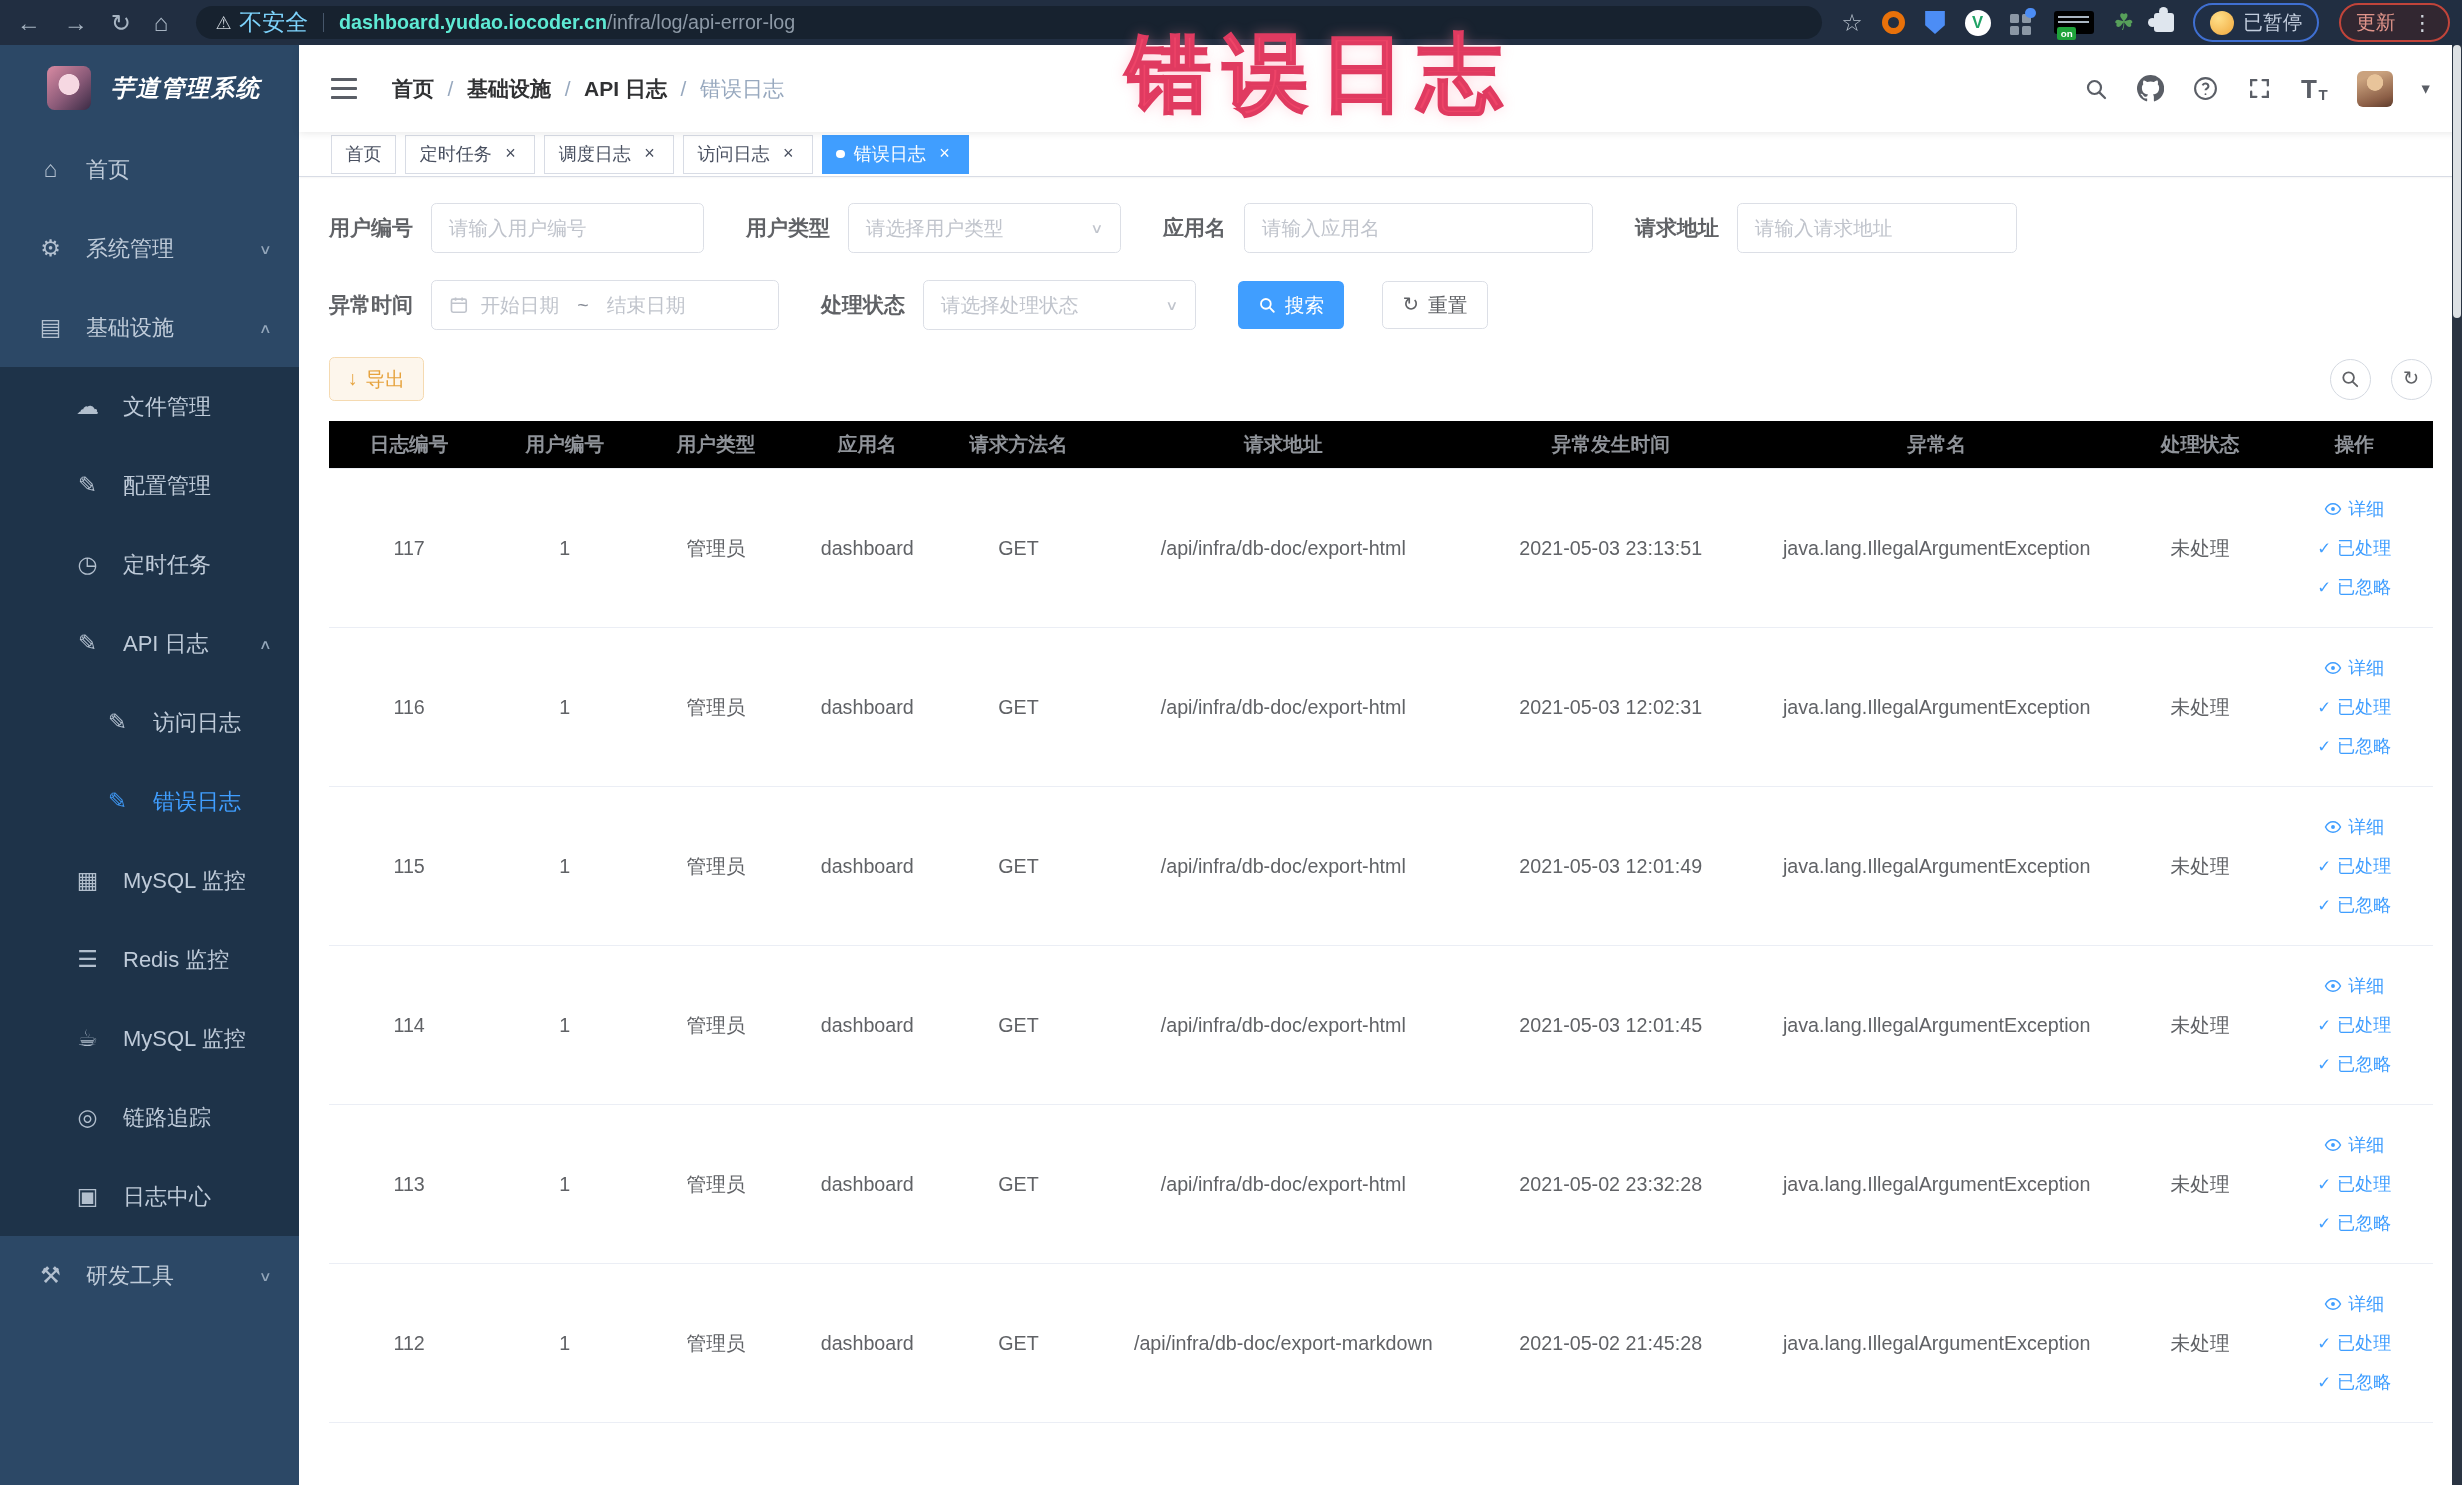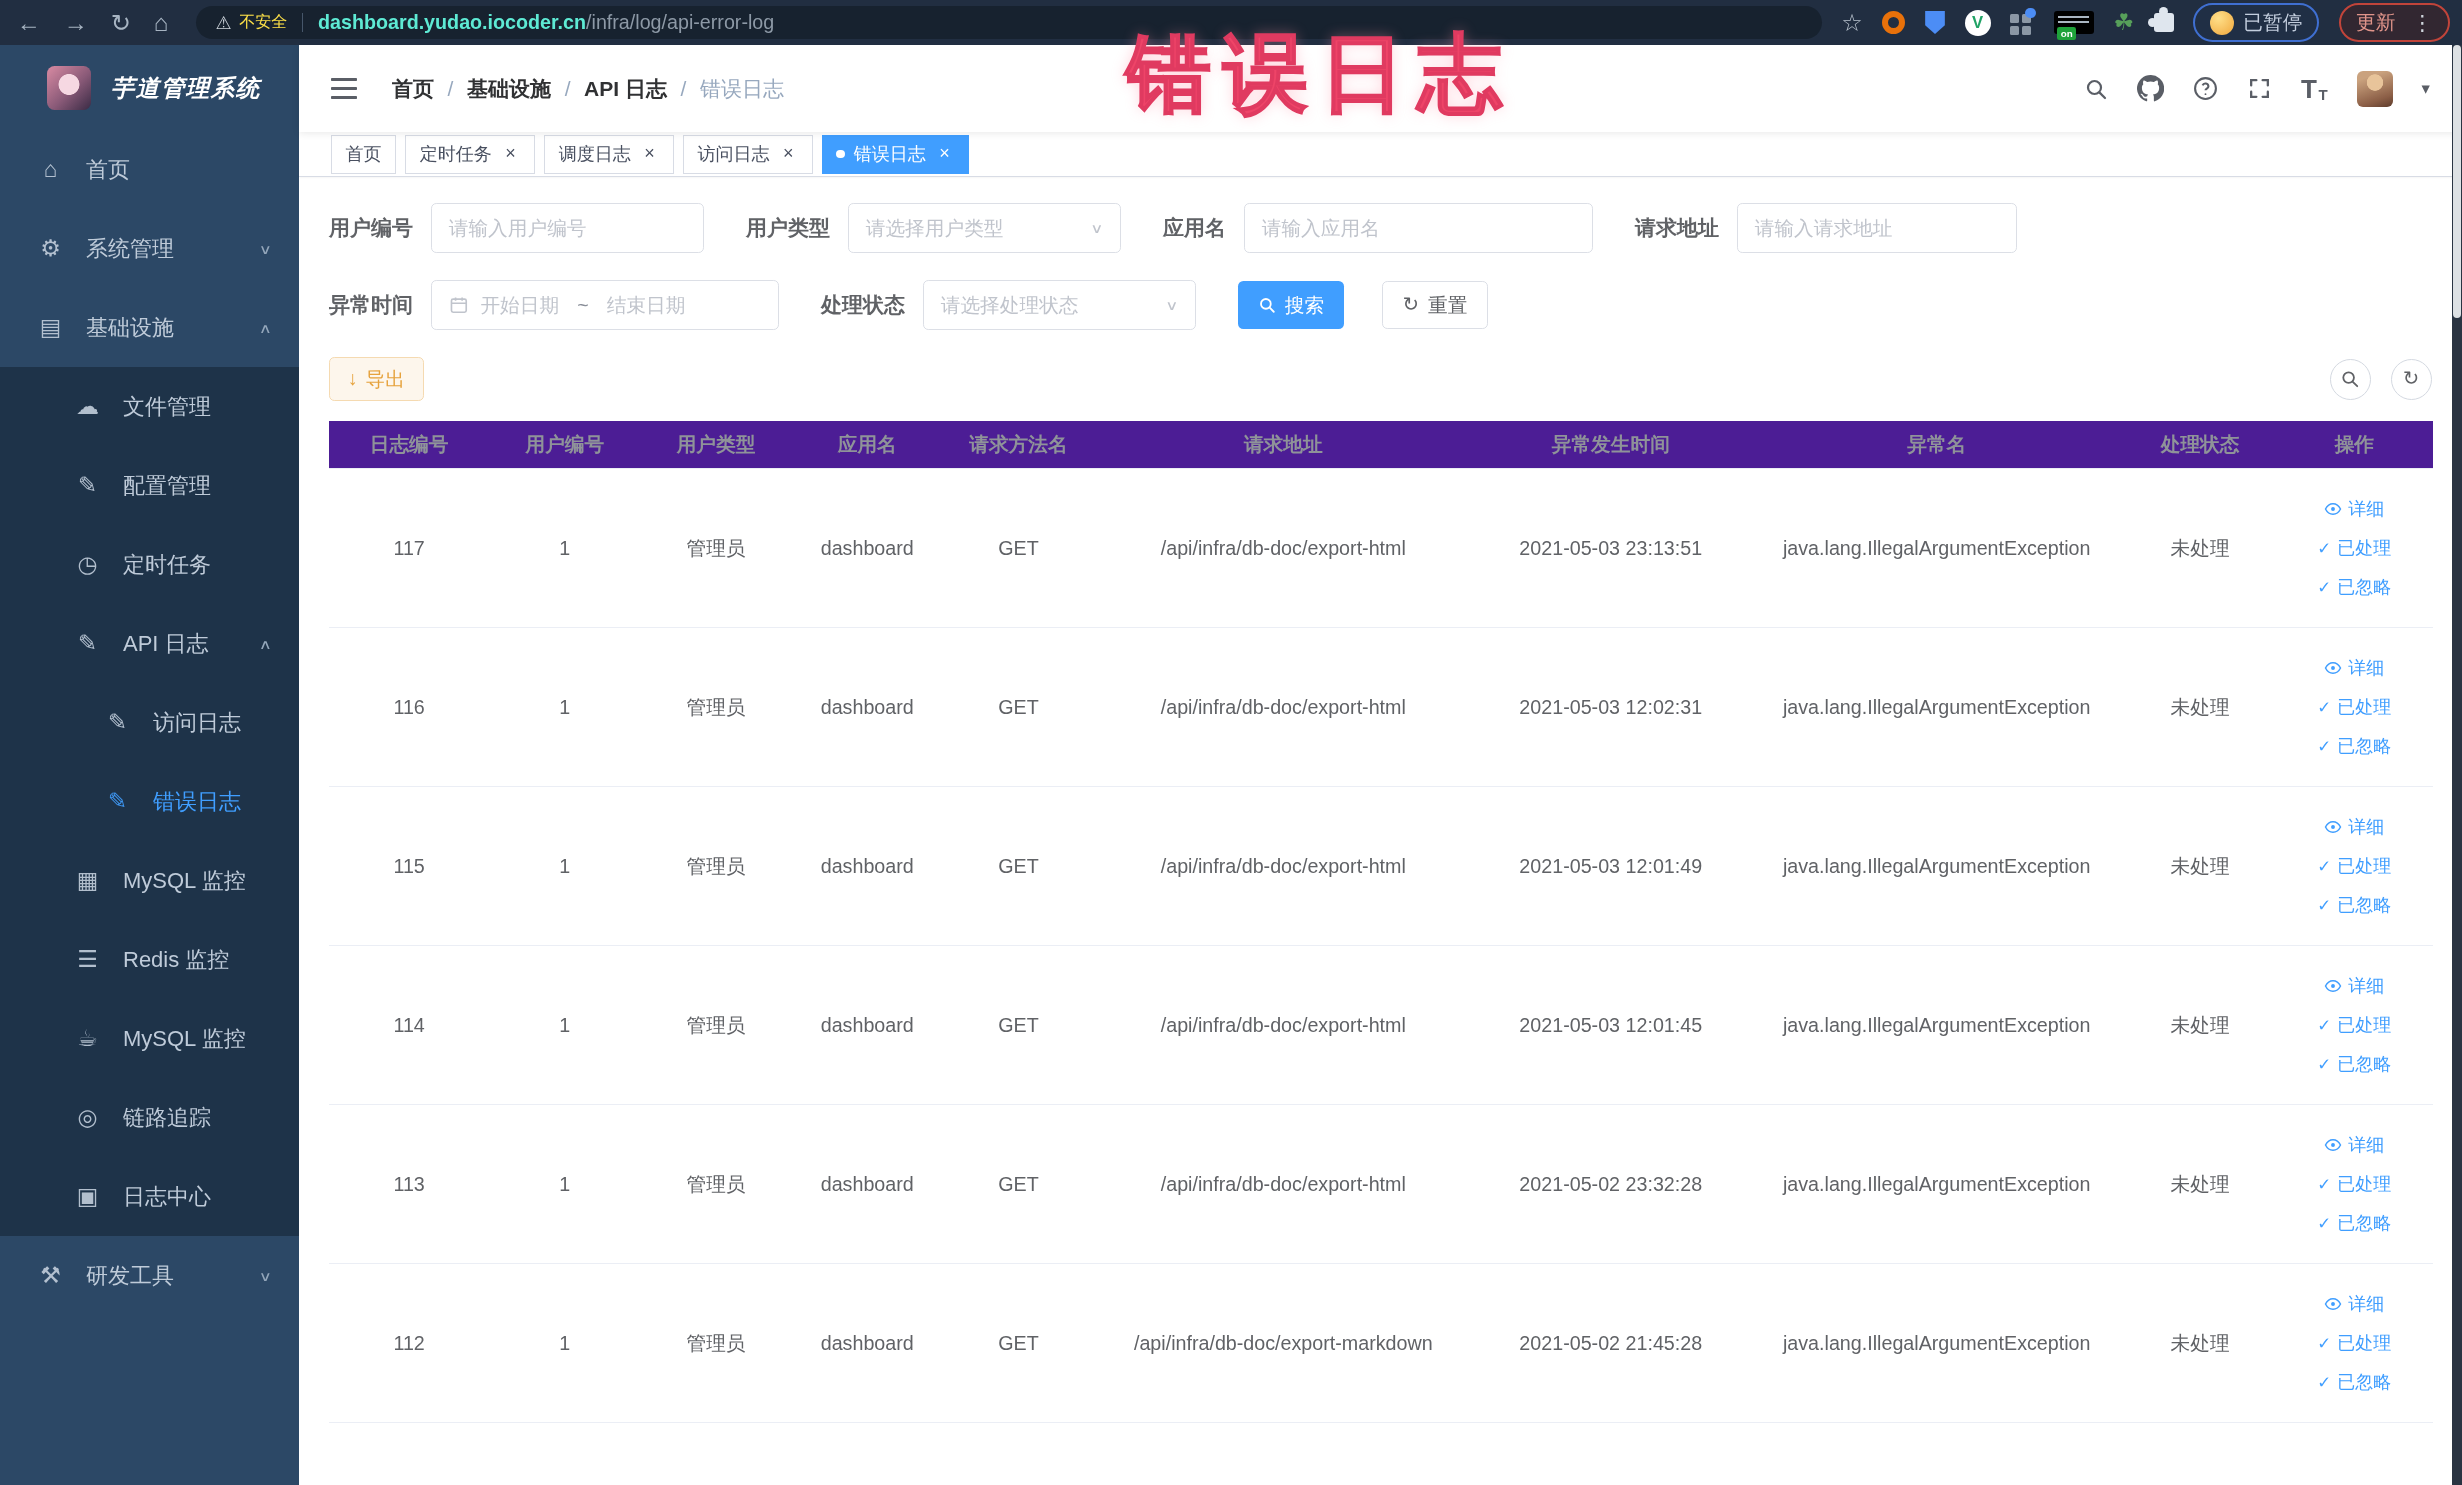--- a/index.html
+++ b/index.html
@@ -7,21 +7,21 @@
   body {
     width:2462px; height:1486px; overflow:hidden; position:relative;
     font-family:"Liberation Sans","DejaVu Sans",sans-serif; background:#fff;
   }
 
   
   .browser-bar { height:45px; background:#212e41; display:flex; align-items:center; padding:0 12px 0 16.7px; position:relative; z-index:5; }
   .bicon { color:#a7b4c2; font-size:24px; margin-right:23px; cursor:pointer; line-height:1; }
   .url-bar { flex:1; height:33px; margin:0 19.7px 0 4.5px; background:#17222f; border-radius:16.7px; display:flex; align-items:center; padding:0 19.7px; min-width:0; }
   .url-warn { color:#cfd6dd; font-size:18px; margin-right:7.6px; }
-  .url-sec { color:#fde047; font-size:16px; }
+  .url-sec { color:#7dd3fc; font-size:23px; }
   .url-div { width:0.8px; height:19.7px; background:#46566a; margin:0 15px; }
   .url-host { color:#5eead4; font-size:19.7px; font-weight:600; white-space:nowrap; }
   .url-path { color:#8d99a6; font-size:19.7px; white-space:nowrap; }
   .ext-cluster { display:flex; align-items:center; gap:19.7px; }
   .star { color:#b8c2cd; font-size:24px; }
   .ext-orange { width:23px; height:23px; border-radius:50%; border:6px solid #e8710a; }
   .ext-blue { width:19.7px; height:23px; background:#4c8df5; clip-path:polygon(0 0,100% 0,100% 62%,50% 100%,0 62%); }
   .ext-green { width:26px; height:26px; border-radius:50%; background:#fff; color:#21a366; font-weight:700; font-size:16.7px; display:flex; align-items:center; justify-content:center; }
   .ext-grid { position:relative; width:24px; height:24px; }
   .ext-grid i { position:absolute; width:9px; height:9px; background:#8b97a5; border-radius:1.5px; }
@@ -99,21 +99,21 @@
   .btn-primary { background:#409eff; color:#fff; }
   .btn-plain { background:#fff; border:1.5px solid #dcdfe6; color:#606266; }
   .btn-warning { height:44px; background:#fdf6ec; border:1.5px solid #f5dab1; color:#e6a23c; font-size:19.7px; border-radius:5.3px; display:inline-flex; align-items:center; gap:7.6px; padding:0 18px; cursor:pointer; }
   .glyph { font-size:19.7px; line-height:1; }
   .export-row { display:flex; justify-content:space-between; align-items:center; margin:4.5px 0 19.7px; }
   .circle-btns { display:flex; gap:19.7px; margin-right:1.5px; }
   .circle-btn { width:41px; height:41px; border-radius:50%; border:1.5px solid #d4d9e1; color:#606266; display:flex; align-items:center; justify-content:center; cursor:pointer; background:#fff; }
 
   
   table { width:2104px; border-collapse:collapse; table-layout:fixed; }
-  thead th { height:48px; background:#4c1d95; color:#8f9399; font-size:19.7px; font-weight:700; border-bottom:0.8px solid #ebeef5; text-align:center; padding:0 4.5px; }
+  thead th { height:48px; background:#000000; color:#8f9399; font-size:19.7px; font-weight:700; border-bottom:0.8px solid #ebeef5; text-align:center; padding:0 4.5px; }
   tbody td { height:159px; border-bottom:0.8px solid #ebeef5; color:#606266; font-size:19.7px; text-align:center; vertical-align:middle; padding:0 4.5px; white-space:nowrap; overflow:hidden; }
   .action-cell { padding:0; }
   .action-link { display:flex; align-items:center; justify-content:center; gap:6px; color:#409eff; font-size:18px; line-height:39px; cursor:pointer; }
   .al-icon { display:inline-flex; align-items:center; font-size:16.7px; }
 
   
   .overlay-text { position:absolute; left:1126px; top:16.7px; z-index:50; font-size:85px; font-weight:700; color:#ee4468;
     letter-spacing:12px; -webkit-text-stroke:1.5px #e03a60; text-shadow:0 0 13.6px rgba(255,150,170,.45); pointer-events:none; }
   .page-scrollbar { position:absolute; right:0; top:45px; bottom:0; width:9.8px; background:#2a3442; z-index:40; }
   .page-scrollbar .thumb { position:absolute; top:0; left:0.8px; width:8.3px; height:273px; background:#dde1e4; border-radius:4.5px; }

